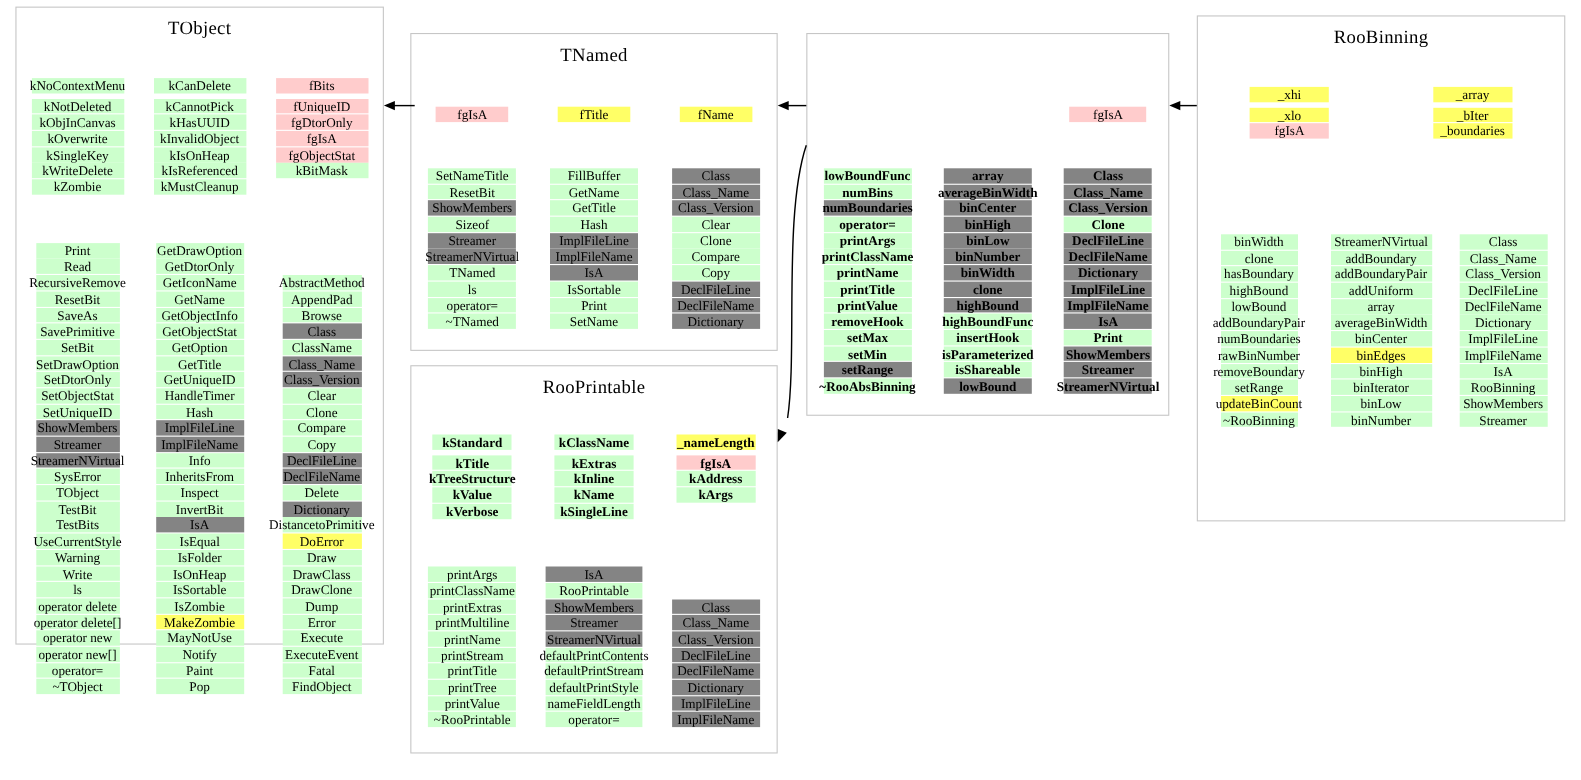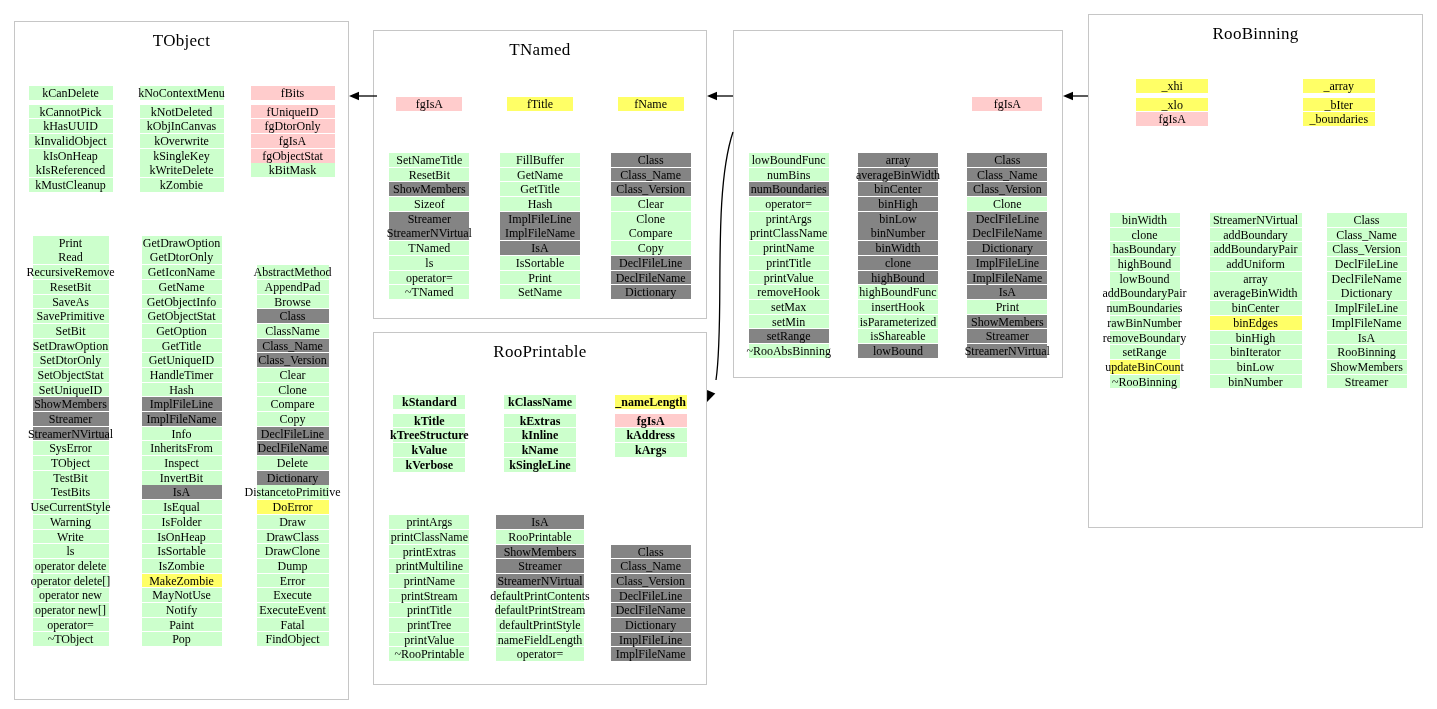--- a/index.html
+++ b/index.html
@@ -3,25 +3,25 @@
 <meta charset="utf-8">
 <style>
   html,body{margin:0;padding:0;}
   body{
     width:1437px;height:709px;position:relative;background:#ffffff;
     font-family:"Liberation Serif", serif;color:#000;overflow:hidden;
   }
   .class-box{
     position:absolute;border:1px solid #c6c6c6;background:#ffffff;box-sizing:border-box;
   }
-  #box-tobject      {left:14px;  top:21px;  width:335px; height:679px;}
+  #box-tobject      {left:14px;  top:6px;  width:335px; height:580px;}
   #box-tnamed       {left:373px; top:30px;  width:334px; height:289px;}
   #box-rooprintable {left:373px; top:332px; width:334px; height:353px;}
   #box-rooabsbinning{left:733px; top:30px;  width:330px; height:348px;}
-  #box-roobinning   {left:1088px;top:14px;  width:335px; height:514px;}
+  #box-roobinning   {left:1088px;top:14px;  width:335px; height:460px;}
 
   .class-title{
     position:absolute;top:9px;left:0;right:0;text-align:center;
     font-size:17px;letter-spacing:0.3px;
   }
   .section{position:absolute;left:0;right:0;display:flex;}
   .col{flex:1 1 0;display:flex;flex-direction:column;align-items:stretch;min-width:0;}
   .cell{position:relative;height:14.7px;width:100%;}
   .cellbg{
     position:absolute;left:50%;top:0;transform:translateX(-50%);
@@ -38,21 +38,21 @@
   #box-tobject .sec-methods .col{justify-content:flex-end;height:412px;}
 
   #box-tnamed .sec-fields {top:66px;}
   #box-tnamed .sec-methods{top:122px;}
 
   #box-rooprintable .sec-fields {top:62px;font-weight:bold;}
   #box-rooprintable .sec-methods{top:181px;}
   #box-rooprintable .sec-methods .col{justify-content:flex-end;height:148px;}
 
   #box-rooabsbinning .sec-fields {top:66px;}
-  #box-rooabsbinning .sec-methods{top:122px;}
+  #box-rooabsbinning .sec-methods{top:122px;font-weight:bold;}
 
   #box-roobinning .sec-fields {top:64px;}
   #box-roobinning .sec-methods{top:198px;}
 
   
   #box-tobject .sec-fields .cellbg{width:84px;}
   #box-tobject .sec-methods .col:nth-child(1) .cellbg{width:76px;}
   #box-tobject .sec-methods .col:nth-child(3) .cellbg{width:72px;}
   #box-tnamed .sec-fields .cellbg{width:66px;}
   #box-rooabsbinning .sec-fields .cellbg{width:70px;}
@@ -66,20 +66,50 @@
 </style>
 </head>
 <body>
 
 <div class="class-box" id="box-tobject">
   <div class="class-title">TObject</div>
   <div class="section sec-fields">
       <div class="col">
         <div class="cell">
           <div class="cellbg" style="background: rgb(204, 255, 204);"></div>
+          <div class="celllabel">kNoContextMenu</div>
+        </div>
+        <div class="cell">
+          <div class="cellbg" style="background: rgb(204, 255, 204);"></div>
+          <div class="celllabel">kNotDeleted</div>
+        </div>
+        <div class="cell">
+          <div class="cellbg" style="background: rgb(204, 255, 204);"></div>
+          <div class="celllabel">kObjInCanvas</div>
+        </div>
+        <div class="cell">
+          <div class="cellbg" style="background: rgb(204, 255, 204);"></div>
+          <div class="celllabel">kOverwrite</div>
+        </div>
+        <div class="cell">
+          <div class="cellbg" style="background: rgb(204, 255, 204);"></div>
+          <div class="celllabel">kSingleKey</div>
+        </div>
+        <div class="cell">
+          <div class="cellbg" style="background: rgb(204, 255, 204);"></div>
+          <div class="celllabel">kWriteDelete</div>
+        </div>
+        <div class="cell">
+          <div class="cellbg" style="background: rgb(204, 255, 204);"></div>
+          <div class="celllabel">kZombie</div>
+        </div>
+      </div>
+      <div class="col">
+        <div class="cell">
+          <div class="cellbg" style="background: rgb(204, 255, 204);"></div>
           <div class="celllabel">kCanDelete</div>
         </div>
         <div class="cell">
           <div class="cellbg" style="background: rgb(204, 255, 204);"></div>
           <div class="celllabel">kCannotPick</div>
         </div>
         <div class="cell">
           <div class="cellbg" style="background: rgb(204, 255, 204);"></div>
           <div class="celllabel">kHasUUID</div>
         </div>
@@ -91,50 +121,20 @@
           <div class="cellbg" style="background: rgb(204, 255, 204);"></div>
           <div class="celllabel">kIsOnHeap</div>
         </div>
         <div class="cell">
           <div class="cellbg" style="background: rgb(204, 255, 204);"></div>
           <div class="celllabel">kIsReferenced</div>
         </div>
         <div class="cell">
           <div class="cellbg" style="background: rgb(204, 255, 204);"></div>
           <div class="celllabel">kMustCleanup</div>
-        </div>
-      </div>
-      <div class="col">
-        <div class="cell">
-          <div class="cellbg" style="background: rgb(204, 255, 204);"></div>
-          <div class="celllabel">kNoContextMenu</div>
-        </div>
-        <div class="cell">
-          <div class="cellbg" style="background: rgb(204, 255, 204);"></div>
-          <div class="celllabel">kNotDeleted</div>
-        </div>
-        <div class="cell">
-          <div class="cellbg" style="background: rgb(204, 255, 204);"></div>
-          <div class="celllabel">kObjInCanvas</div>
-        </div>
-        <div class="cell">
-          <div class="cellbg" style="background: rgb(204, 255, 204);"></div>
-          <div class="celllabel">kOverwrite</div>
-        </div>
-        <div class="cell">
-          <div class="cellbg" style="background: rgb(204, 255, 204);"></div>
-          <div class="celllabel">kSingleKey</div>
-        </div>
-        <div class="cell">
-          <div class="cellbg" style="background: rgb(204, 255, 204);"></div>
-          <div class="celllabel">kWriteDelete</div>
-        </div>
-        <div class="cell">
-          <div class="cellbg" style="background: rgb(204, 255, 204);"></div>
-          <div class="celllabel">kZombie</div>
         </div>
       </div>
       <div class="col">
         <div class="cell">
           <div class="cellbg" style="background: rgb(255, 204, 204);"></div>
           <div class="celllabel">fBits</div>
         </div>
         <div class="cell">
           <div class="cellbg" style="background: rgb(255, 204, 204);"></div>
           <div class="celllabel">fUniqueID</div>

